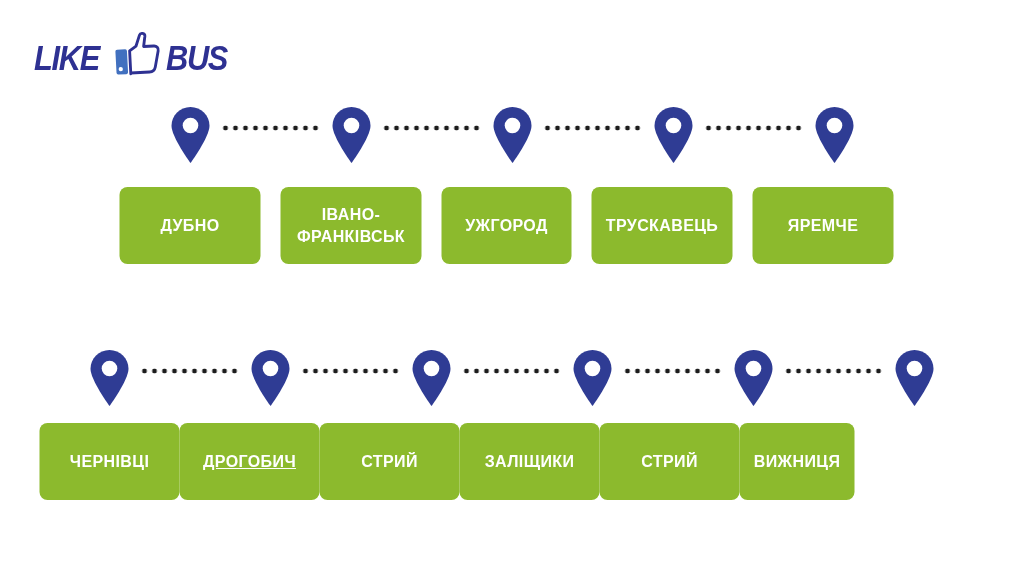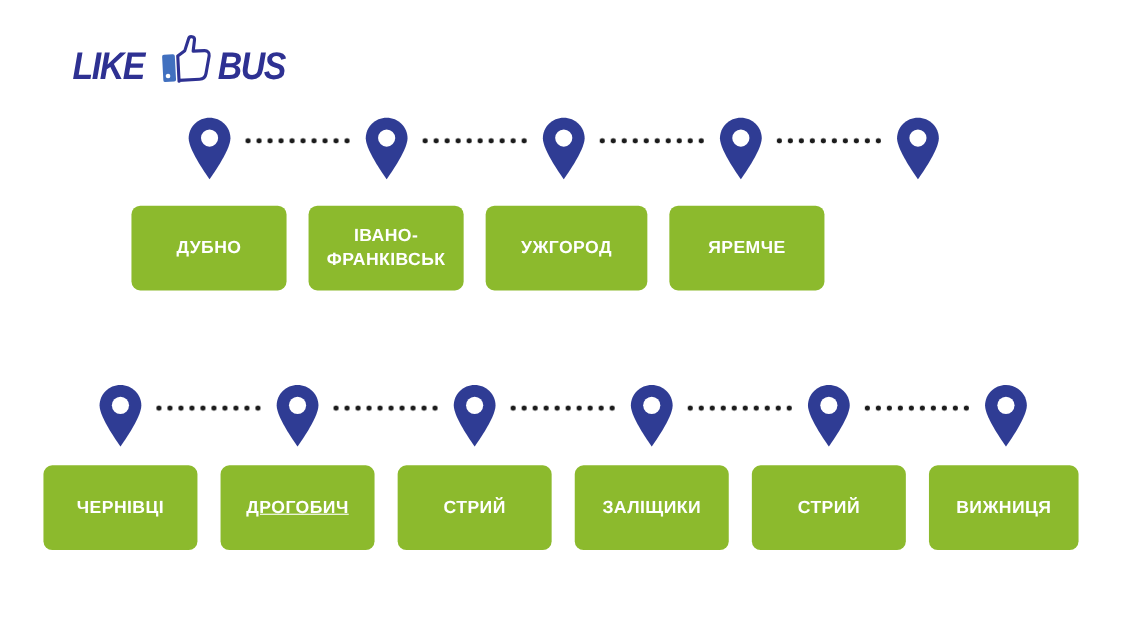--- a/index.html
+++ b/index.html
@@ -7,21 +7,21 @@
     position:relative;
     width:1024px;height:576px;
     background:var(--bg,#ffffff);
     overflow:hidden;
     font-family:"Liberation Sans", sans-serif;
   }
 
   
   .logo{
     position:absolute;top:38px;left:34px;
-    display:flex;align-items:center;gap:5px;margin-left:32px;
+    display:flex;gap:5px;
   }
   .logo-word{
     font-size:35px;font-weight:bold;font-style:italic;
     color:var(--logo,#2e3192);letter-spacing:-1.5px;
     transform:scaleX(.88);transform-origin:left center;
   }
   .logo-word.bus{transform-origin:left center;}
   .thumb-wrap{display:block;margin-top:-9px;transform:rotate(-3deg);}
 
   
@@ -105,21 +105,22 @@
         <span class="pin" style="left: 694.5px;">
           <svg viewBox="0 0 40 58" aria-hidden="true">
             <path d="M20 1C9.5 1 1 9.3 1 19.7 1 31 20 57 20 57s19-26 19-37.3C39 9.3 30.5 1 20 1z" fill="currentColor"></path>
             <circle cx="20" cy="19.5" r="7.8" fill="#fff"></circle>
           </svg>
         </span>
       </div>
     <div class="buttons-row" style="gap: 20px;">
         <div class="city-btn" style="width: 141px;">ДУБНО</div>
         <div class="city-btn" style="width: 141px;">ІВАНО-ФРАНКІВСЬК</div>
-        <div class="city-btn" style="width: 147px;">УЖГОРОД</div>
+        <div class="city-btn" style="width: 130px;">УЖГОРОД</div>
+        <div class="city-btn" style="width: 141px;">ТРУСКАВЕЦЬ</div>
         <div class="city-btn" style="width: 141px;">ЯРЕМЧЕ</div>
       </div>
   </div>
 
   <div class="route route-bottom">
     <div class="pins-row">
         <span class="pin" style="left: 50px;">
           <svg viewBox="0 0 40 58" aria-hidden="true">
             <path d="M20 1C9.5 1 1 9.3 1 19.7 1 31 20 57 20 57s19-26 19-37.3C39 9.3 30.5 1 20 1z" fill="currentColor"></path>
             <circle cx="20" cy="19.5" r="7.8" fill="#fff"></circle>
@@ -154,23 +155,23 @@
           </svg>
         </span>
         <span class="dots" style="left: 744px; width: 101px;"></span>
         <span class="pin" style="left: 855px;">
           <svg viewBox="0 0 40 58" aria-hidden="true">
             <path d="M20 1C9.5 1 1 9.3 1 19.7 1 31 20 57 20 57s19-26 19-37.3C39 9.3 30.5 1 20 1z" fill="currentColor"></path>
             <circle cx="20" cy="19.5" r="7.8" fill="#fff"></circle>
           </svg>
         </span>
       </div>
-    <div class="buttons-row" style="gap: 21px;">
+    <div class="buttons-row" style="">
         <div class="city-btn" style="width: 140px;">ЧЕРНІВЦІ</div>
         <div class="city-btn" style="width: 140px; text-decoration: underline;">ДРОГОБИЧ</div>
         <div class="city-btn" style="width: 140px;">СТРИЙ</div>
         <div class="city-btn" style="width: 140px; text-align: center;">ЗАЛІЩИКИ</div>
         <div class="city-btn" style="width: 140px;">СТРИЙ</div>
-        <div class="city-btn" style="width: 136px;">ВИЖНИЦЯ</div>
+        <div class="city-btn" style="width: 115px;">ВИЖНИЦЯ</div>
       </div>
   </div>
 
 </div>
 
 </body></html>

